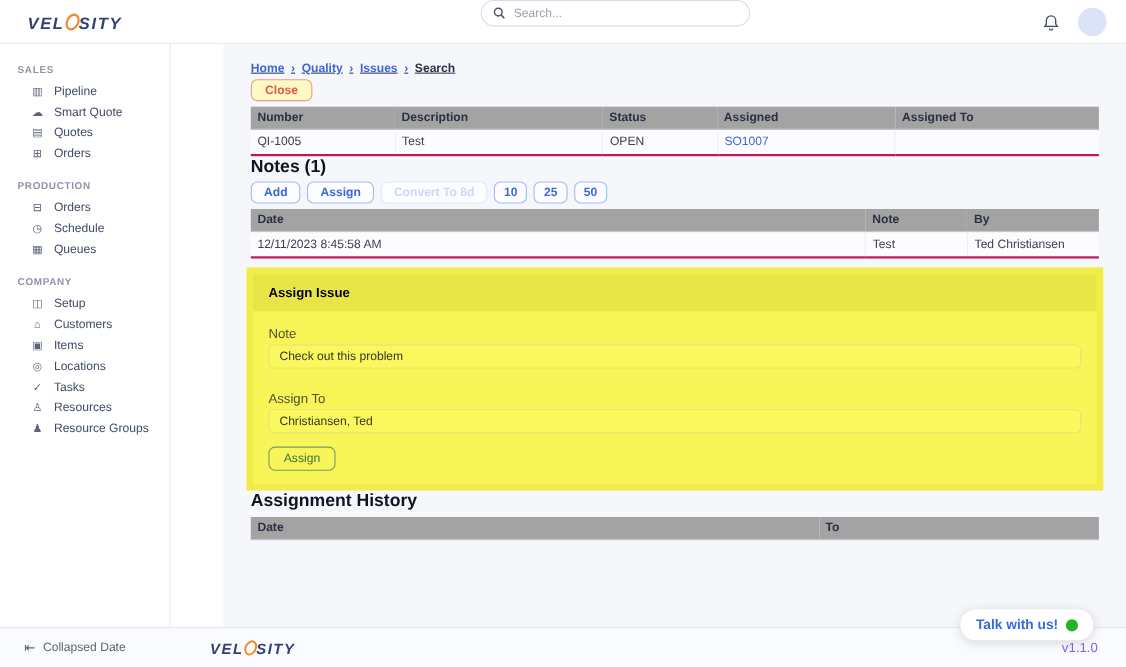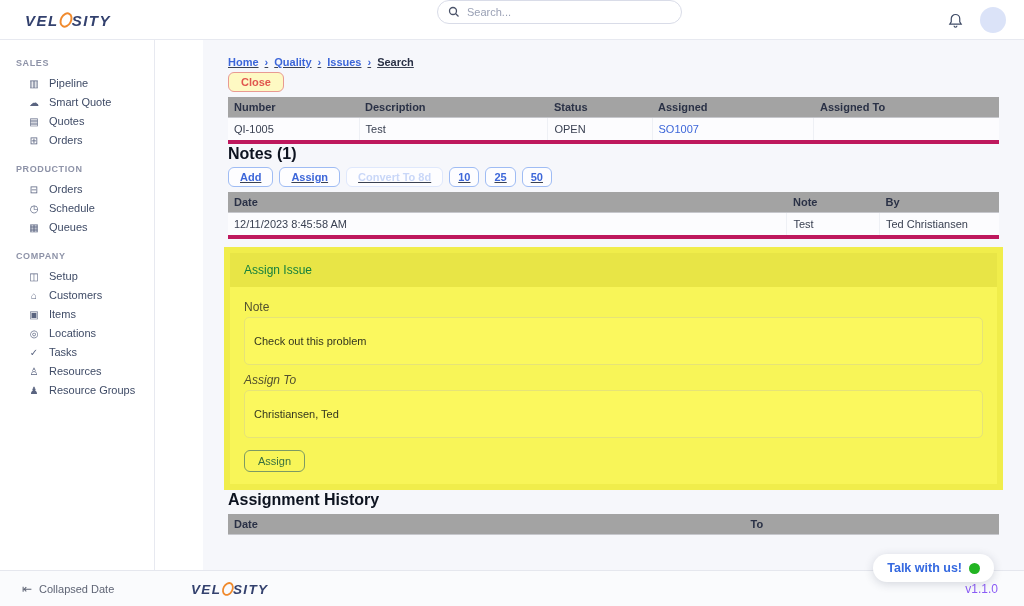--- a/index.html
+++ b/index.html
@@ -71,53 +71,53 @@
   }
 
   
   table { width:100%; border-collapse:collapse; table-layout:fixed; }
   th {
     background:#a3a3a3; text-align:left; font-size:11px; font-weight:700; color:#2a3146;
     padding:4px 6px; border-bottom:1px solid #c6c7cc;
   }
   td {
     background:#fcfcfe; font-size:11px; color:#3a4152; padding:5px 6px;
-    border-bottom:4px solid #be185d; border-right:1px solid #eef0f5;
+    border-bottom:2px solid #be185d; border-right:1px solid #eef0f5;
     overflow:hidden; white-space:nowrap;
   }
   td:last-child { border-right:none; }
   .link-cell { color:#3c66d9; cursor:pointer; }
   .tbl { margin-top:5px; }
 
   .sec-heading { font-size:16px; font-weight:700; color:#0d1320; margin-top:1px; }
 
   
-  .toolbar { margin-top:4px; display:flex; gap:6px;text-decoration:underline; }
+  .toolbar { margin-top:4px; display:flex; gap:6px; }
   .btn-blue {
     font-size:11px; font-weight:700; color:#3c66d9; background:#fdfdff;
     border:1.5px solid #9fbcf4; border-radius:6px; padding:3px 11px; cursor:pointer;
     font-family:"Liberation Sans", sans-serif;
   }
   .btn-disabled { color:#c9d7f8; border-color:#dfe8fc; cursor:default; }
   .btn-size { padding:3px 8px; }
 
   
   .hl-wrap { margin:8px -4px 0 -4px; background:#f0ed4b; padding:6px; }
   .hl-card { background:#f8f558; }
   .hl-header {
-    background:#e8e546; padding:10px 14px; font-size:12px; color:#15803d;
+    background:#e8e546; padding:10px 14px; font-size:12px; color:#000000;font-weight:bold;
   }
   .hl-body { padding:13px 14px 12px 14px; }
   .hl-label { font-size:12px; color:#52512f; margin-bottom:3px; }
   .hl-input {
     width:100%; background:#fbf85e; border:1px solid #e6e377; border-radius:5px;
-    font-size:11px; color:#33361f; padding:17px 9px; outline:none; display:block;
+    font-size:11px; color:#33361f; padding:4px 9px; outline:none; display:block;
     font-family:"Liberation Sans", sans-serif;
   }
-  .hl-gap { margin-top:8px;font-style:italic; }
+  .hl-gap { margin-top:20px; }
   .assign-btn {
     margin-top:12px; font-size:11px; color:#39703f; background:transparent;
     border:1px solid #7d9a63; border-radius:6px; padding:4px 13px; cursor:pointer;
     font-family:"Liberation Sans", sans-serif;
   }
 
   
   .footer {
     height:36px; background:#fafbfd; border-top:1px solid #e5e7ee;
     display:flex; align-items:center;

